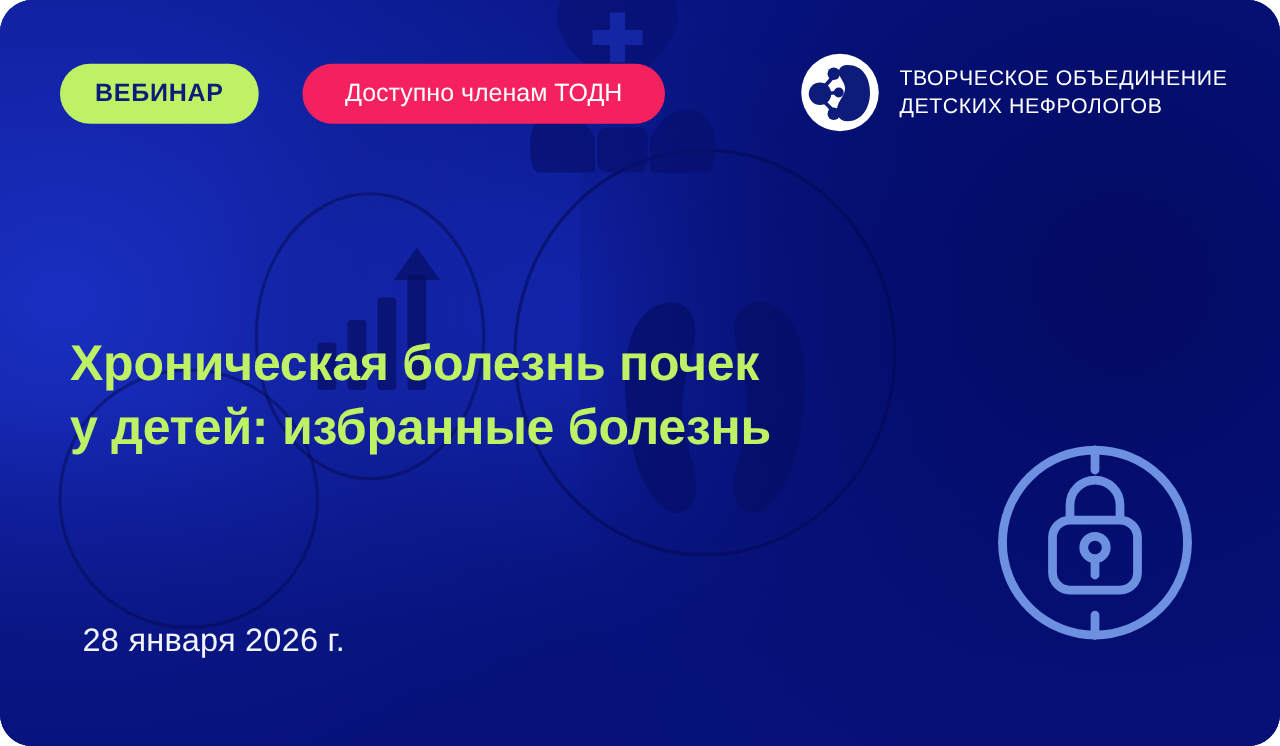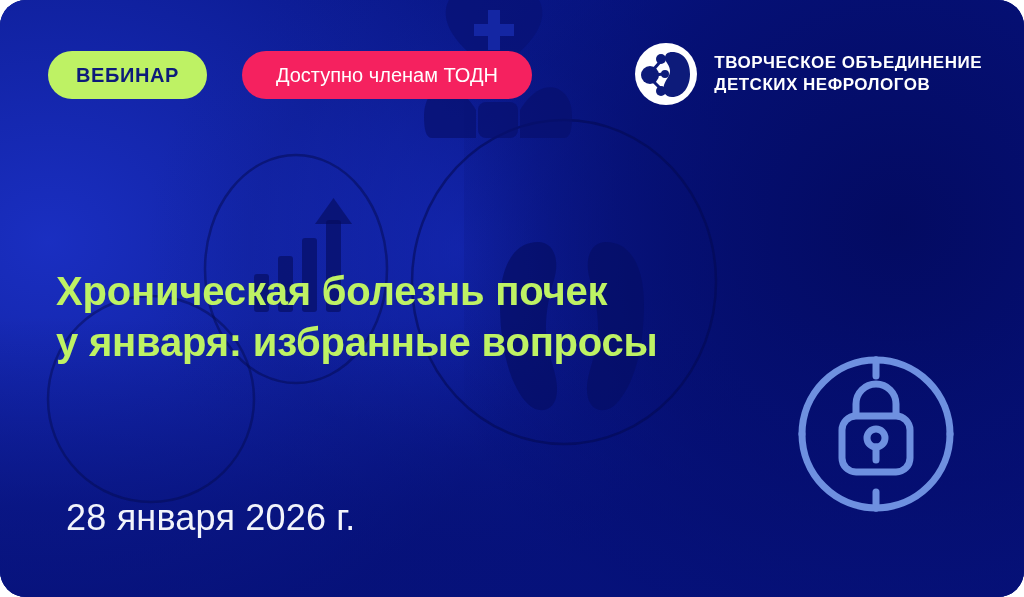--- a/index.html
+++ b/index.html
@@ -137,21 +137,21 @@
     gap: 16px;
   }
   .logo-mark {
     width: 64px;
     height: 64px;
     flex: 0 0 64px;
   }
   .logo-text {
     color: #ffffff;
     font-size: 17px;
-    font-weight: bold;
+    font-weight: normal;
     line-height: 1.32;
     letter-spacing: 0.5px;
     text-transform: uppercase;
     white-space: nowrap;
   }
   .logo-text span { display: block; }
 
   
   .title-block {
     position: absolute;
@@ -167,21 +167,21 @@
     letter-spacing: -0.2px;
     white-space: nowrap;
   }
 
   
   .date-text {
     position: absolute;
     left: 66px;
     top: 497px;
     color: #f2f4fb;
-    font-size: 36px;
+    font-size: 26px;
     font-weight: normal;
     letter-spacing: 0.2px;
     white-space: nowrap;
   }
 </style>
 </head>
 <body>
 
 <div class="banner-card">
 
@@ -290,18 +290,18 @@
       </g>
     </svg>
     <div class="logo-text">
       <span>ТВОРЧЕСКОЕ ОБЪЕДИНЕНИЕ</span>
       <span>ДЕТСКИХ НЕФРОЛОГОВ</span>
     </div>
   </div>
 
   <div class="title-block">
     <div class="title-line">Хроническая болезнь почек</div>
-    <div class="title-line">у января: избранные вопросы</div>
+    <div class="title-line">у детей: избранные болезнь</div>
   </div>
 
   <div class="date-text">28 января 2026 г.</div>
 
 </div>
 
 </body></html>

